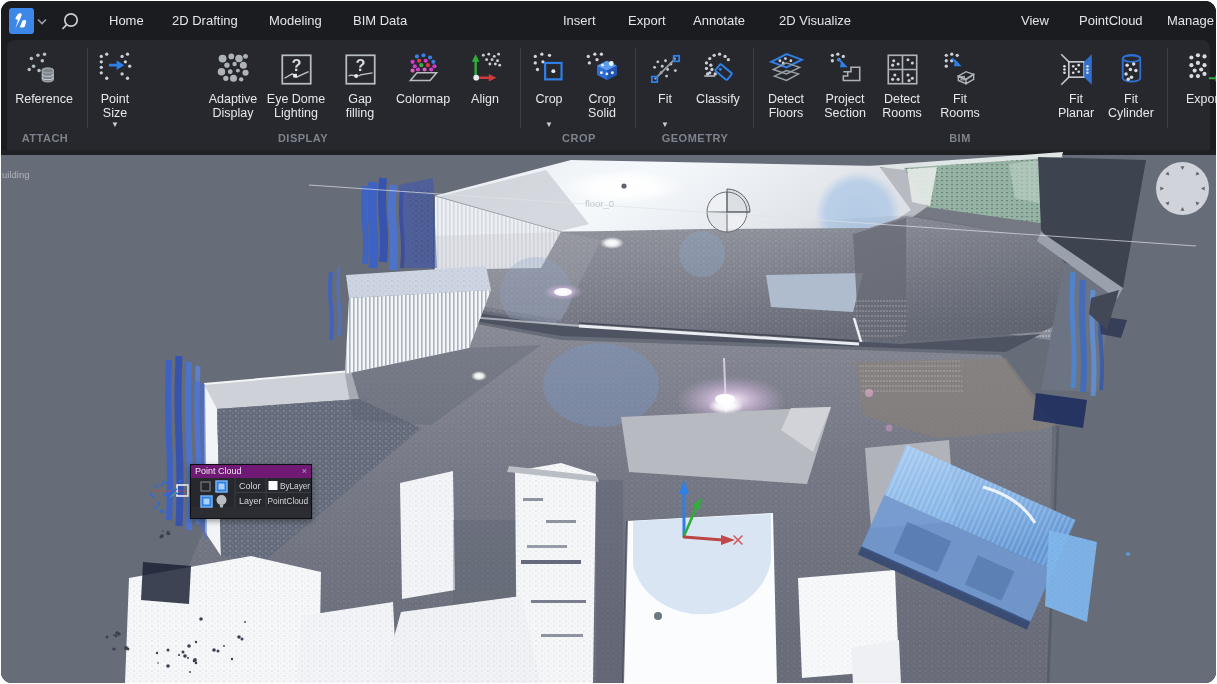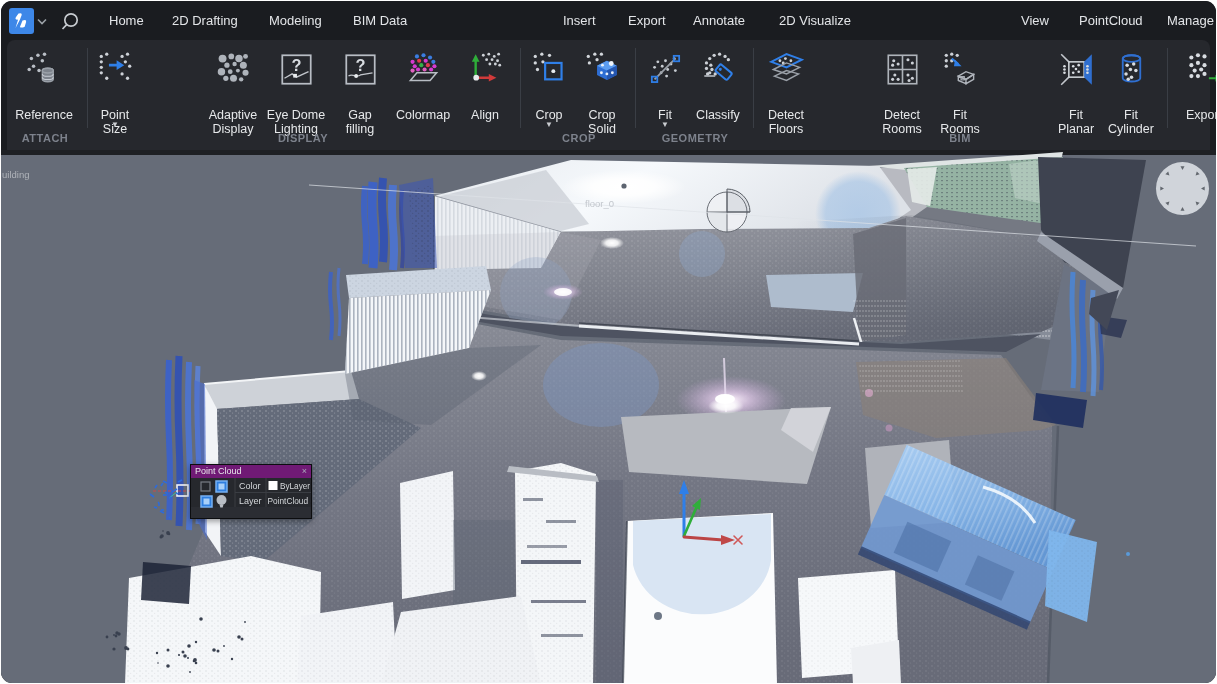--- a/index.html
+++ b/index.html
@@ -6,21 +6,21 @@
   *{box-sizing:border-box;font-family:"Liberation Sans",sans-serif;}
   #card{position:absolute;left:1px;top:1px;width:1215px;height:682px;background:#1a1c20;border-radius:11px;overflow:hidden;}
   
   #menubar{position:absolute;left:0;top:0;width:100%;height:39px;background:#1a1c20;}
   .mi{position:absolute;top:0;height:39px;line-height:39px;font-size:13px;color:#e3e5e8;white-space:nowrap;}
   
   #ribbon{position:absolute;left:6px;top:39px;width:1203px;height:110px;background:#26282d;border-radius:8px 8px 0 0;}
   #darkstrip{position:absolute;left:0;top:149px;width:100%;height:5px;background:#1e2024;}
   .rb{position:absolute;top:0;width:90px;height:110px;text-align:center;}
   .rb .ic{height:44px;margin-top:7px;display:flex;align-items:center;justify-content:center;}
-  .rb .lb{font-size:12.5px;line-height:13.5px;color:#e6e8ea;margin-top:18px;}
+  .rb .lb{font-size:12.5px;line-height:13.5px;color:#e6e8ea;margin-top:2px;}
   .rb .dd{position:absolute;top:81px;left:0;right:0;color:#c9ccd0;font-size:8px;line-height:8px;}
   .sep{position:absolute;top:8px;width:1px;height:80px;background:#3a3e45;}
   .grp{position:absolute;top:92px;width:120px;text-align:center;font-size:11px;font-weight:bold;color:#7d828c;letter-spacing:.5px;}
   
   #scene{position:absolute;left:0;top:149px;width:1215px;height:533px;}
   
   #pcp{position:absolute;left:189px;top:463px;width:122px;height:55px;background:#24262b;border:1px solid #0c0d0f;box-shadow:0 2px 6px rgba(0,0,0,.4);font-size:9px;color:#d5d8db;}
   #pcp .ttl{height:27px;background:#701a75;color:#e8eaec;padding:1px 4px;line-height:11px;}
   #pcp .ttl .x{float:right;color:#aab;font-size:9px;}
 </style>
@@ -271,20 +271,35 @@
             <path d="M2 9 L16 2 L30 7 L16 14 z" fill="none" stroke="#2f7fe8" stroke-width="1.8"></path>
             <circle cx="10" cy="8" r="1.3" fill="#cdd2d8"></circle>
             <circle cx="15" cy="6" r="1.3" fill="#cdd2d8"></circle>
             <circle cx="20" cy="8" r="1.3" fill="#cdd2d8"></circle>
             <circle cx="13" cy="10" r="1.3" fill="#cdd2d8"></circle>
             <path d="M4 16 L16 10 L28 14 L16 20 z" fill="none" stroke="#9aa0a8" stroke-width="1.3"></path>
             <path d="M5 22 L16 17 L27 20 L16 26 z" fill="none" stroke="#9aa0a8" stroke-width="1.3"></path>
           </svg>
         </div>
         <div class="lb">Detect<br>Floors</div>
+      </div>
+    <div class="rb" style="left:799px">
+        <div class="ic">
+          <svg width="35" height="35" viewBox="0 0 32 32">
+            <circle cx="4" cy="3" r="1.5" fill="#ccd0d6"></circle>
+            <circle cx="9" cy="2" r="1.5" fill="#ccd0d6"></circle>
+            <circle cx="4" cy="8" r="1.5" fill="#ccd0d6"></circle>
+            <circle cx="10" cy="7" r="1.5" fill="#ccd0d6"></circle>
+            <circle cx="14" cy="4" r="1.5" fill="#ccd0d6"></circle>
+            <path d="M9 6 L15 12" stroke="#2f7fe8" stroke-width="1.8"></path>
+            <path d="M12 8 L18 14 L11 14 z" fill="#2f7fe8"></path>
+            <path d="M14 18 h7 v-4 h8 v12 h-15 v-4 h4 v-4" fill="none" stroke="#aeb3ba" stroke-width="1.4"></path>
+          </svg>
+        </div>
+        <div class="lb">Project<br>Section</div>
       </div>
     <div class="rb" style="left:856px">
         <div class="ic">
           <svg width="35" height="35" viewBox="0 0 32 32">
             <rect x="3" y="3" width="26" height="26" fill="none" stroke="#aeb3ba" stroke-width="1.5"></rect>
             <path d="M16 3 V29 M3 16 H29" stroke="#aeb3ba" stroke-width="1.5"></path>
             <circle cx="8" cy="8" r="1.4" fill="#ccd0d6"></circle>
             <circle cx="12" cy="11" r="1.4" fill="#ccd0d6"></circle>
             <circle cx="7" cy="12" r="1.4" fill="#ccd0d6"></circle>
             <circle cx="21" cy="7" r="1.4" fill="#ccd0d6"></circle>

